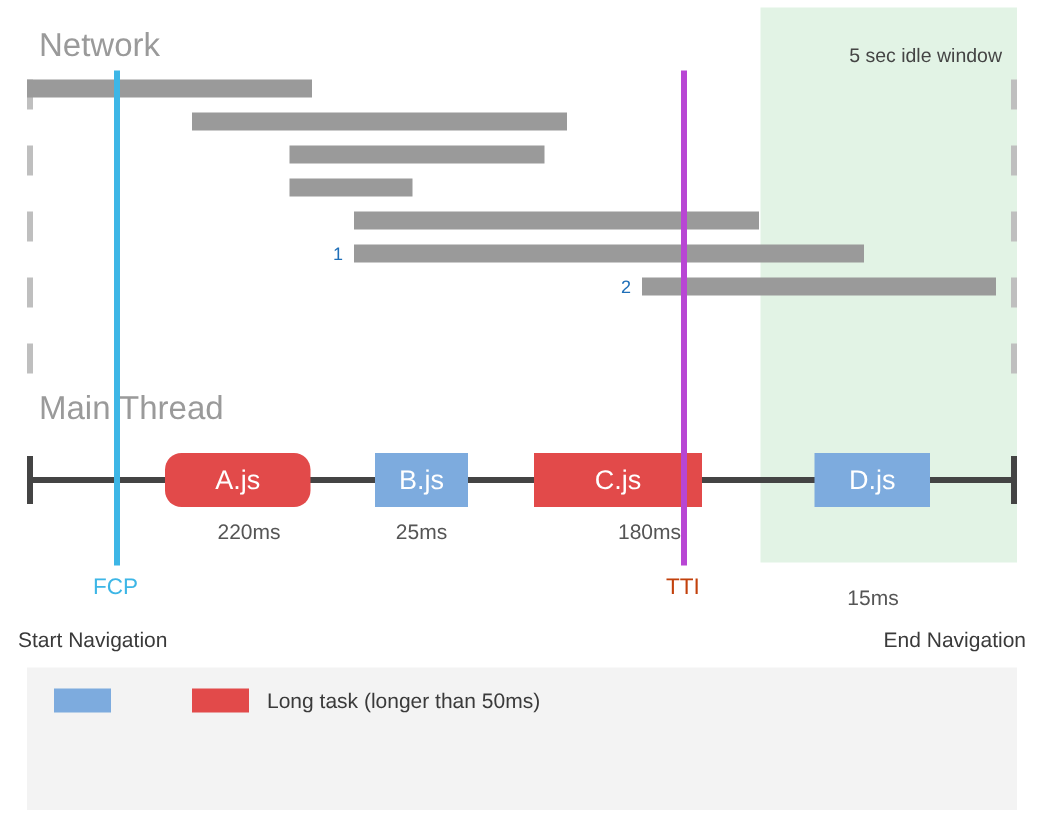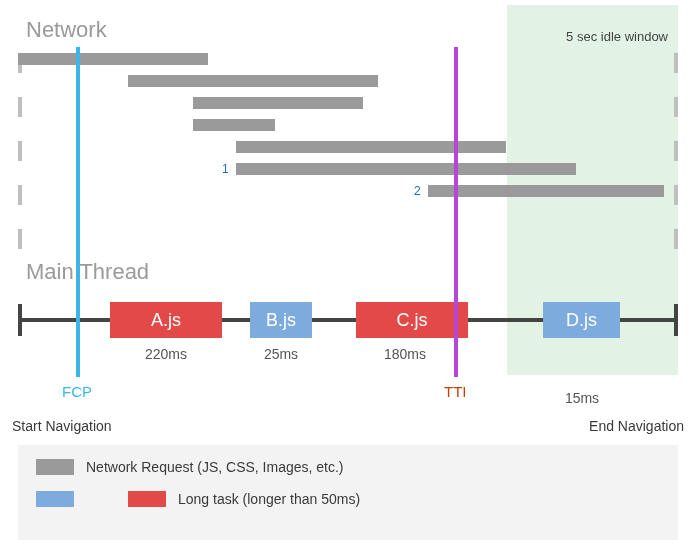--- a/index.html
+++ b/index.html
@@ -166,49 +166,43 @@
       <div class="net-num" style="left: 204px; top: 157px;">1</div>
       <div class="net-bar" style="left: 410px; top: 180px; width: 236px;"></div>
       <div class="net-num" style="left: 396px; top: 179px;">2</div>
     </div>
 
   <div class="axis" id="axis" style="top: 313px;"></div>
   <div class="axis-tick" id="tick-start" style="left: 0px; top: 299px;"></div>
   <div class="axis-tick" id="tick-end" style="left: 656px; top: 299px;"></div>
 
   <div id="tasks">
-      <div class="task long" style="left: 92px; top: 297px; width: 112px;">A.js</div>
+      <div class="task long" style="left: 92px; top: 297px; width: 97px; border-radius: 11px;">A.js</div>
       <div class="task-time" style="left: 92px; width: 112px; top: 341px;">220ms</div>
       <div class="task short" style="left: 232px; top: 297px; width: 62px;">B.js</div>
       <div class="task-time" style="left: 232px; width: 62px; top: 341px;">25ms</div>
       <div class="task long" style="left: 338px; top: 297px; width: 112px;">C.js</div>
-      <div class="task-time" style="left: 338px; width: 98px; top: 341px;">180ms</div>
+      <div class="task-time" style="left: 338px; width: 98px; top: 341px; text-align: right;">180ms</div>
       <div class="task short" style="left: 525px; top: 297px; width: 77px;">D.js</div>
       <div class="task-time" style="left: 535px; width: 58px; top: 341px; margin-top: 44px;">15ms</div>
     </div>
 
   <div class="vline fcp" id="fcp-line" style="left: 58px; top: 42px; height: 330px;"></div>
   <div class="vline tti" id="tti-line" style="left: 436px; top: 42px; height: 330px;"></div>
 
   <div class="marker-label fcp" id="fcp-label" style="left: 44px; top: 378px;">FCP</div>
   <div class="marker-label tti" id="tti-label" style="left: 426px; top: 378px;">TTI</div>
 
   <div class="nav-label" style="left:-6px; top:413px;">Start Navigation</div>
   <div class="nav-label" style="right:-6px; top:413px;">End Navigation</div>
 </div>
 
 <div class="legend-box">
   <div class="legend-row">
     <div class="legend-item">
-      <div class="swatch gray"></div>
-      <span class="legend-text">Network Request (JS, CSS, Images, etc.)</span>
-    </div>
-  </div>
-  <div class="legend-row">
-    <div class="legend-item">
       <div class="swatch blue"></div>
     </div>
     <div class="legend-item" style="margin-left:40px;">
       <div class="swatch red"></div>
       <span class="legend-text">Long task (longer than 50ms)</span>
     </div>
   </div>
 </div>
 
 </body></html>

